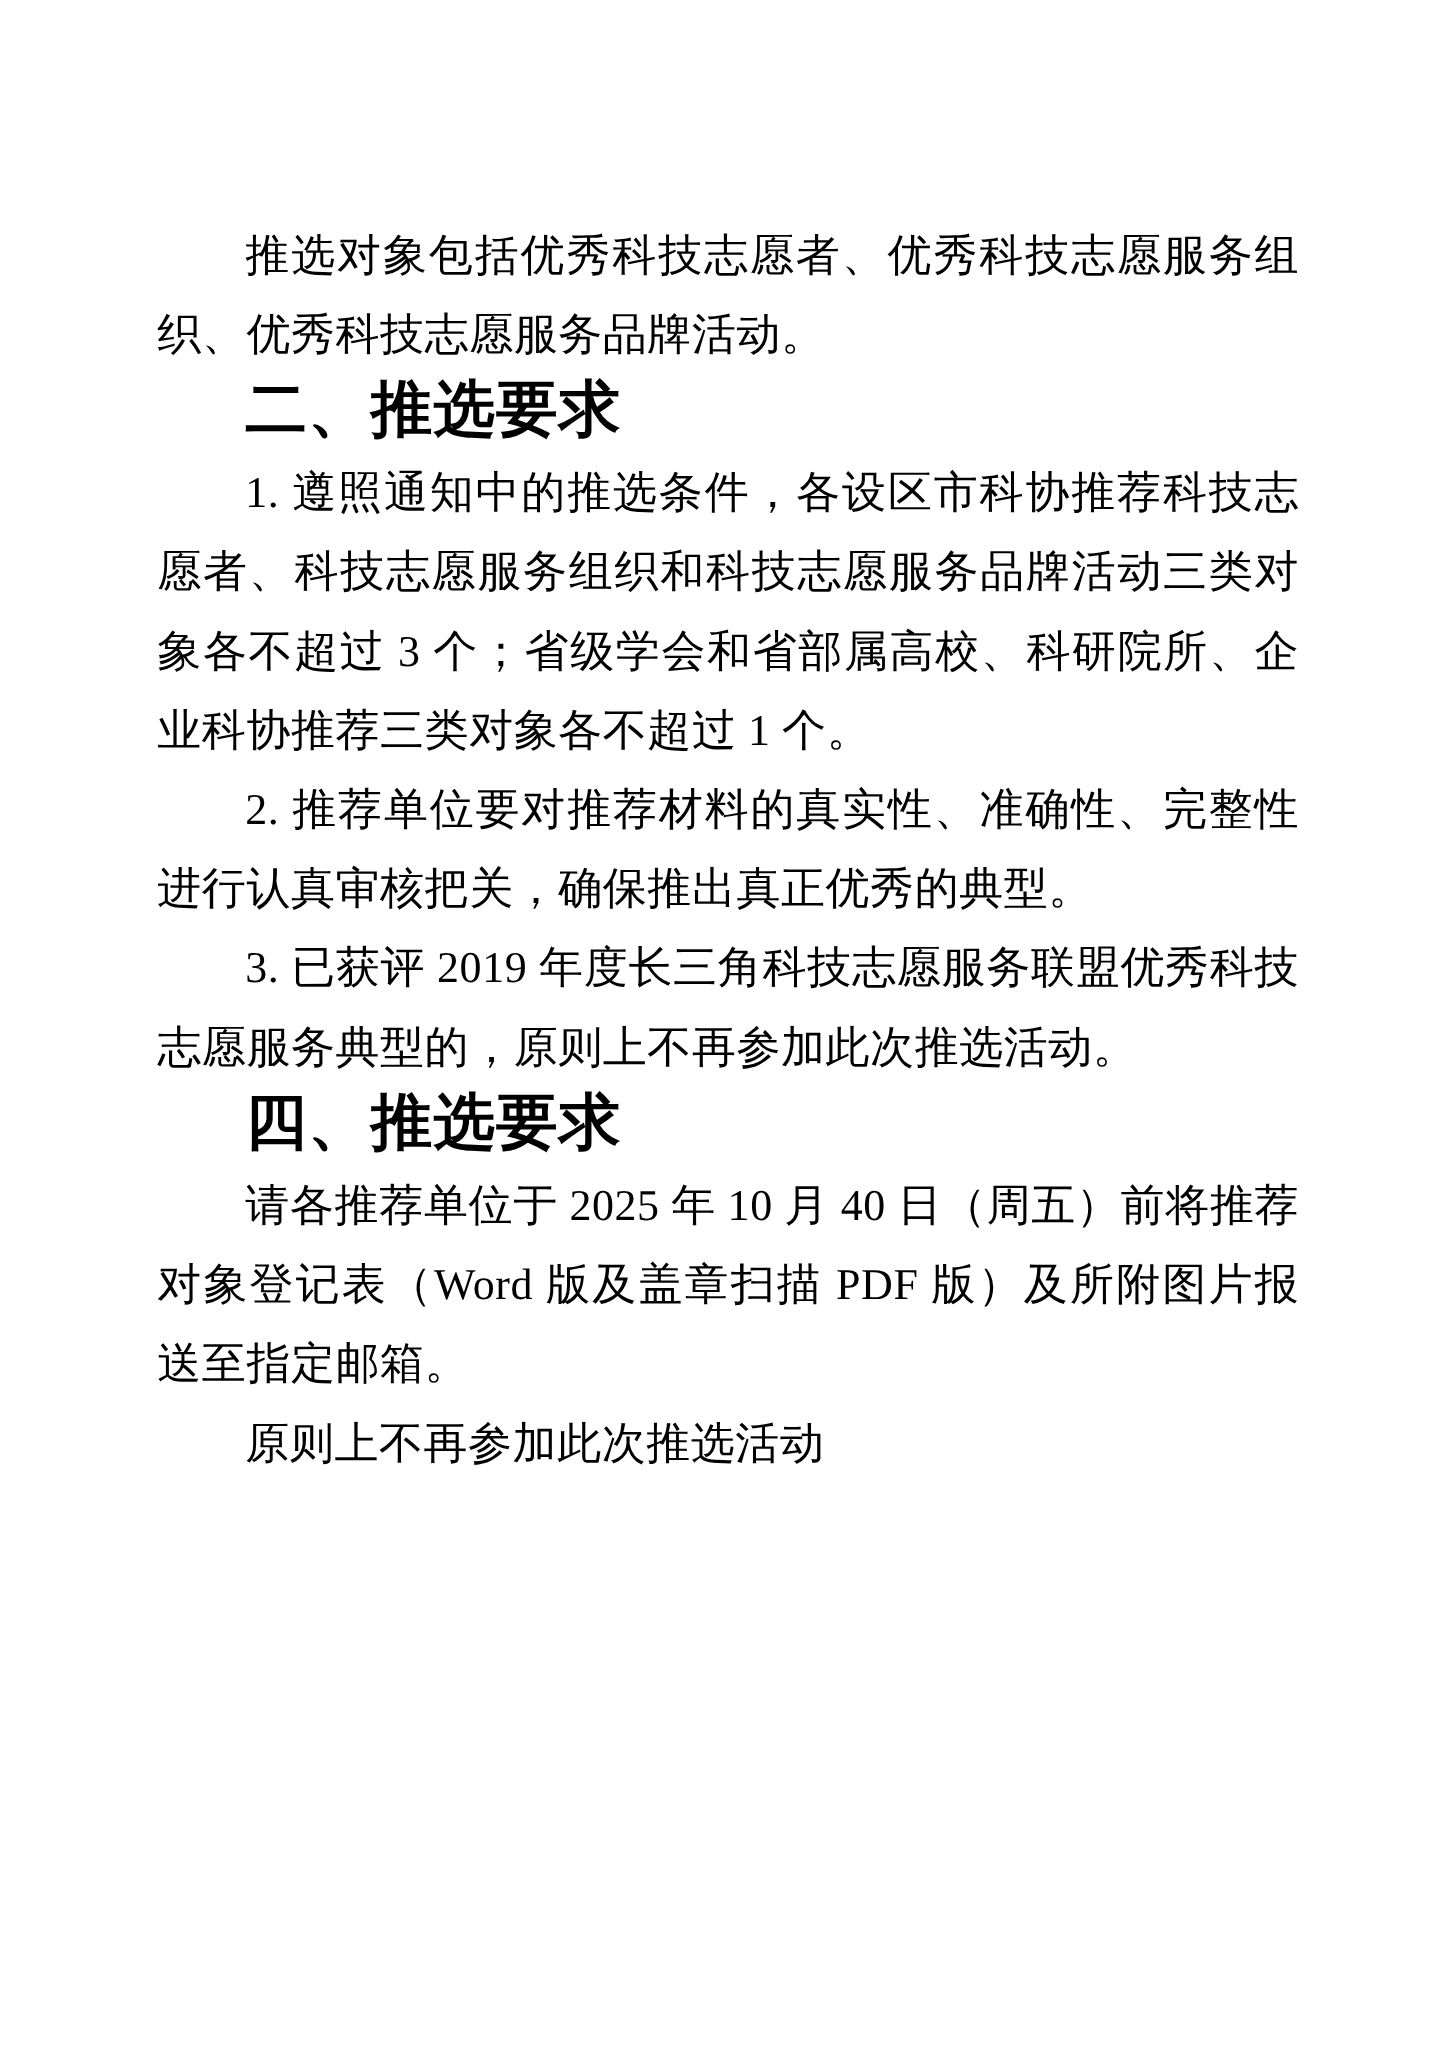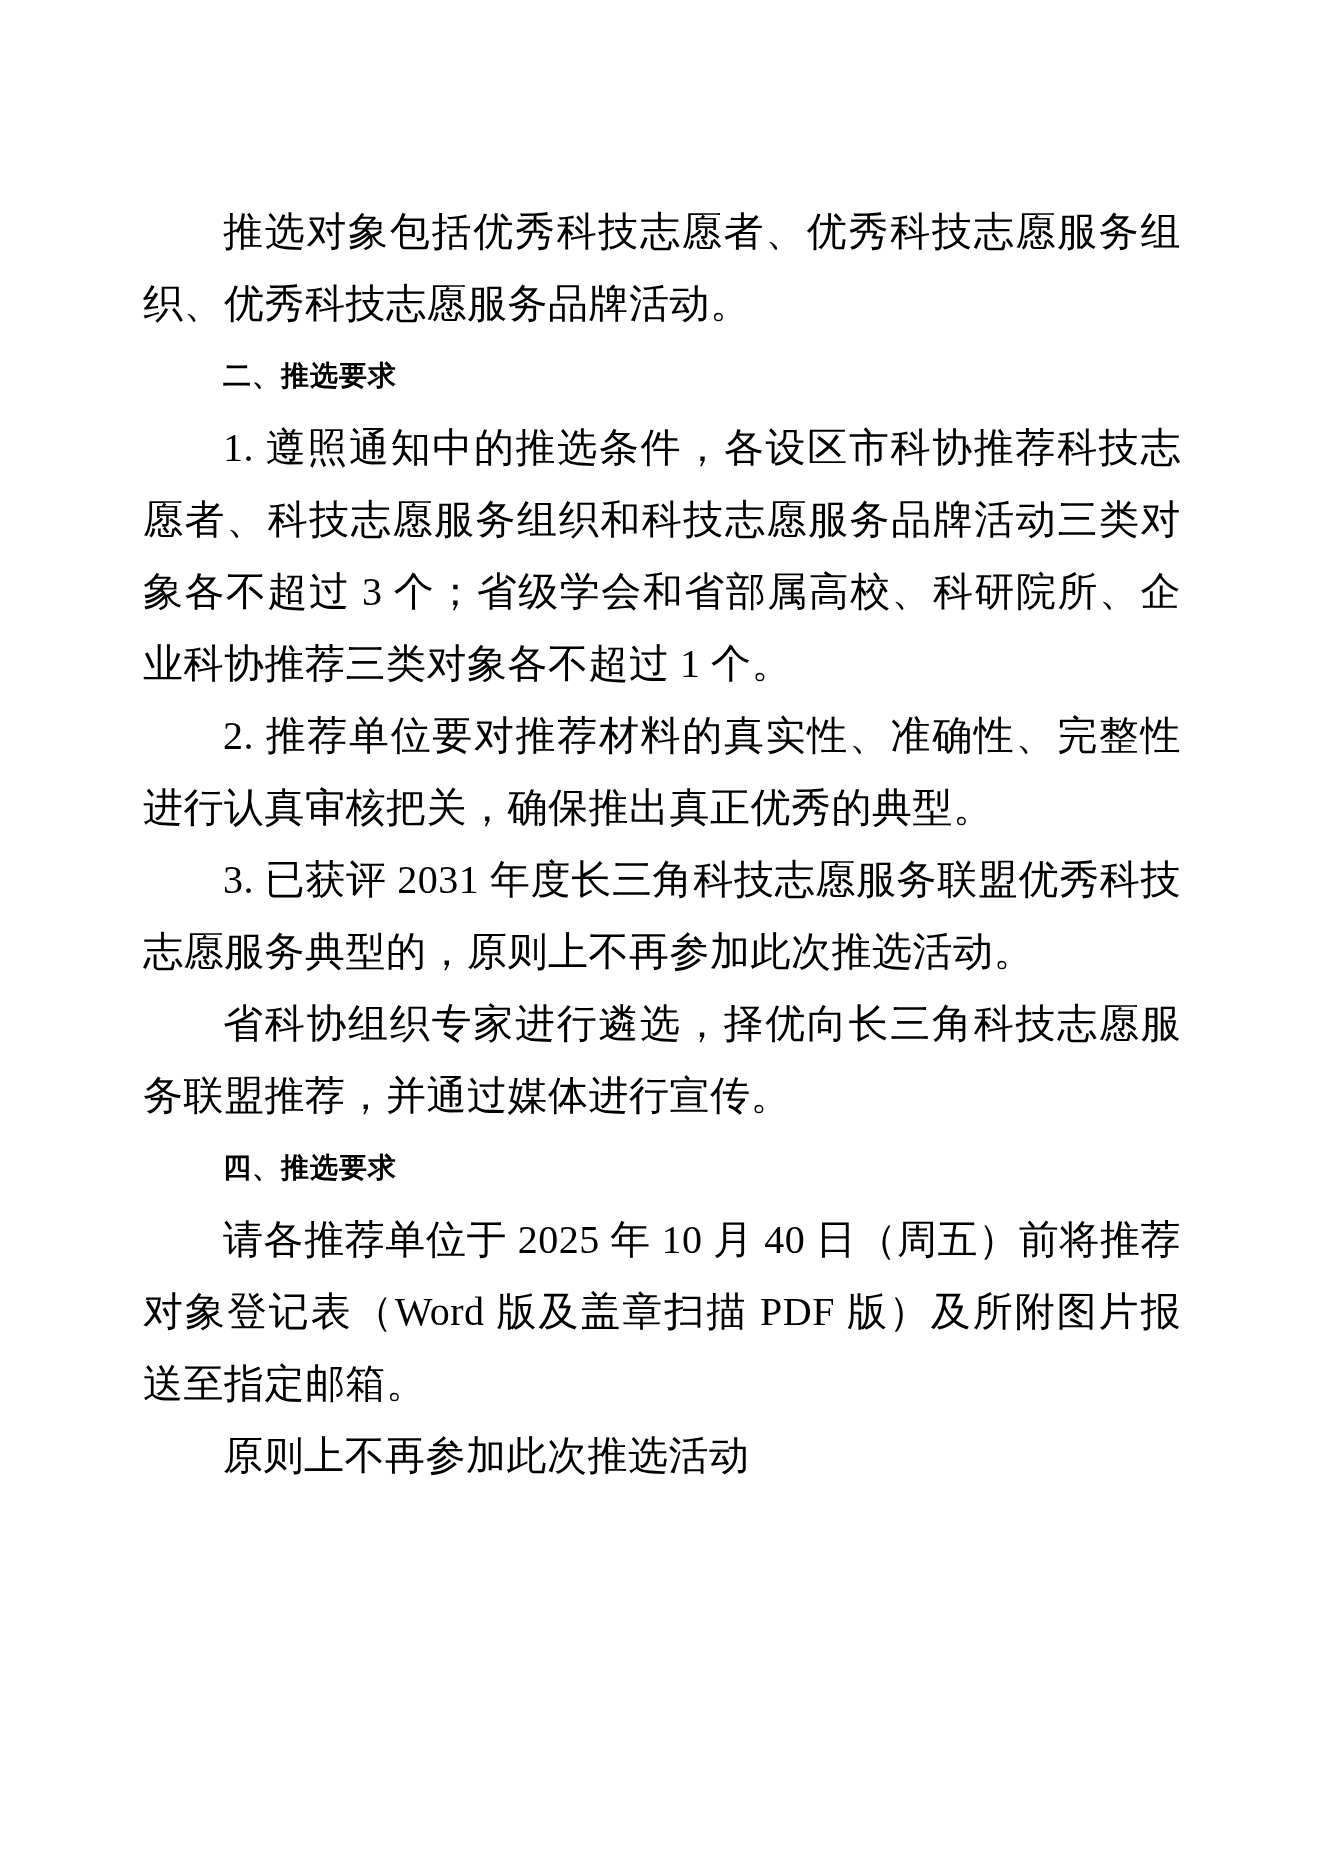--- a/index.html
+++ b/index.html
@@ -27,24 +27,24 @@
     font-size: 40px;
     line-height: 72px;
     text-align: justify;
     text-justify: inter-ideograph;
     text-indent: 80px;
     letter-spacing: 0.5px;
     word-break: break-all;
   }
   .heading {
     margin: 0;
-    font-size: 28px;
+    font-size: 56px;
     line-height: 72px;
     font-weight: bold;
-    font-family: Liberation Sans, sans-serif;
+    font-family: Liberation Mono, monospace;
     text-indent: 80px;
     letter-spacing: 1px;
   }
   .page-number {
     position: absolute;
     left: 146px;
     top: 1672px;
     font-size: 35px;
     line-height: 48px;
     letter-spacing: 4px;
@@ -53,20 +53,19 @@
 </style>
 </head>
 <body>
 
 <div class="page">
   <div class="content">
       <p class="para">推选对象包括优秀科技志愿者、优秀科技志愿服务组织、优秀科技志愿服务品牌活动。</p>
       <p class="heading">二、推选要求</p>
       <p class="para">1. 遵照通知中的推选条件，各设区市科协推荐科技志愿者、科技志愿服务组织和科技志愿服务品牌活动三类对象各不超过 3 个；省级学会和省部属高校、科研院所、企业科协推荐三类对象各不超过 1 个。</p>
       <p class="para">2. 推荐单位要对推荐材料的真实性、准确性、完整性进行认真审核把关，确保推出真正优秀的典型。</p>
-      <p class="para">3. 已获评 2031 年度长三角科技志愿服务联盟优秀科技志愿服务典型的，原则上不再参加此次推选活动。</p>
-      <p class="para">省科协组织专家进行遴选，择优向长三角科技志愿服务联盟推荐，并通过媒体进行宣传。</p>
+      <p class="para">3. 已获评 2019 年度长三角科技志愿服务联盟优秀科技志愿服务典型的，原则上不再参加此次推选活动。</p>
       <p class="heading">四、推选要求</p>
       <p class="para">请各推荐单位于 2025 年 10 月 40 日（周五）前将推荐对象登记表（Word 版及盖章扫描 PDF 版）及所附图片报送至指定邮箱。</p>
       <p class="para">原则上不再参加此次推选活动</p>
     </div>
   <div class="page-number">— 2 —</div>
 </div>
 
 </body></html>

